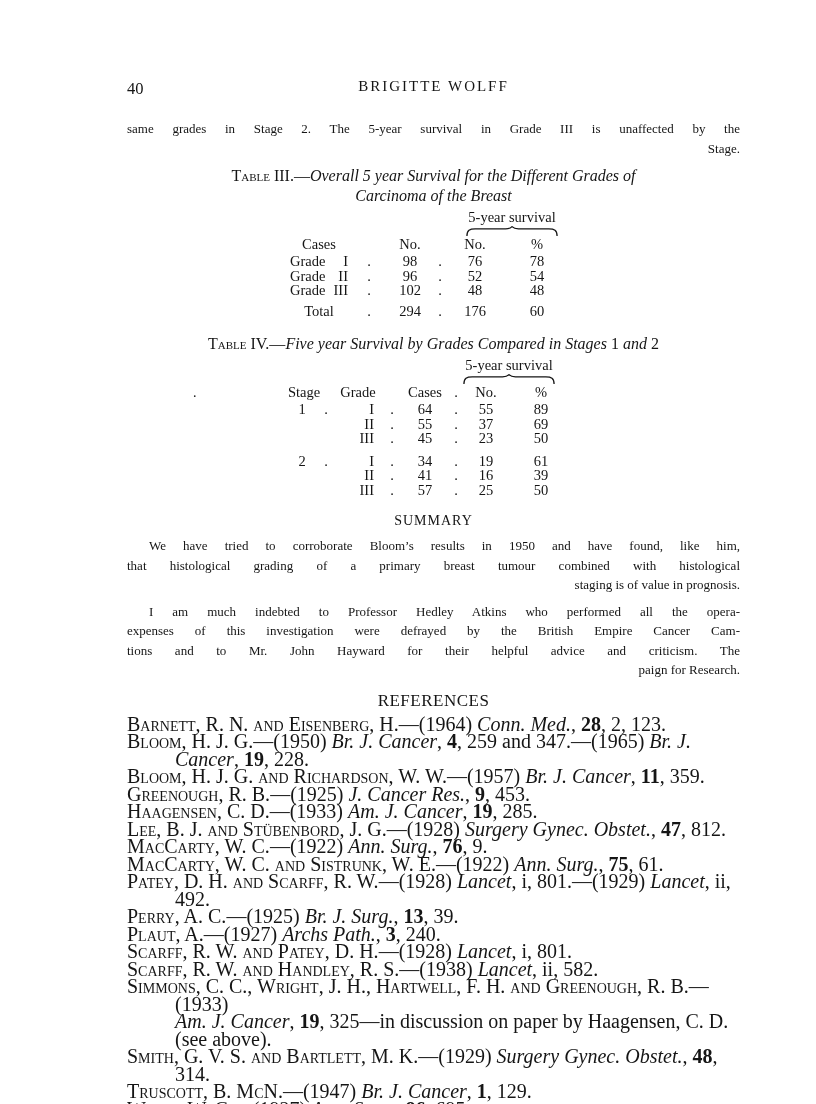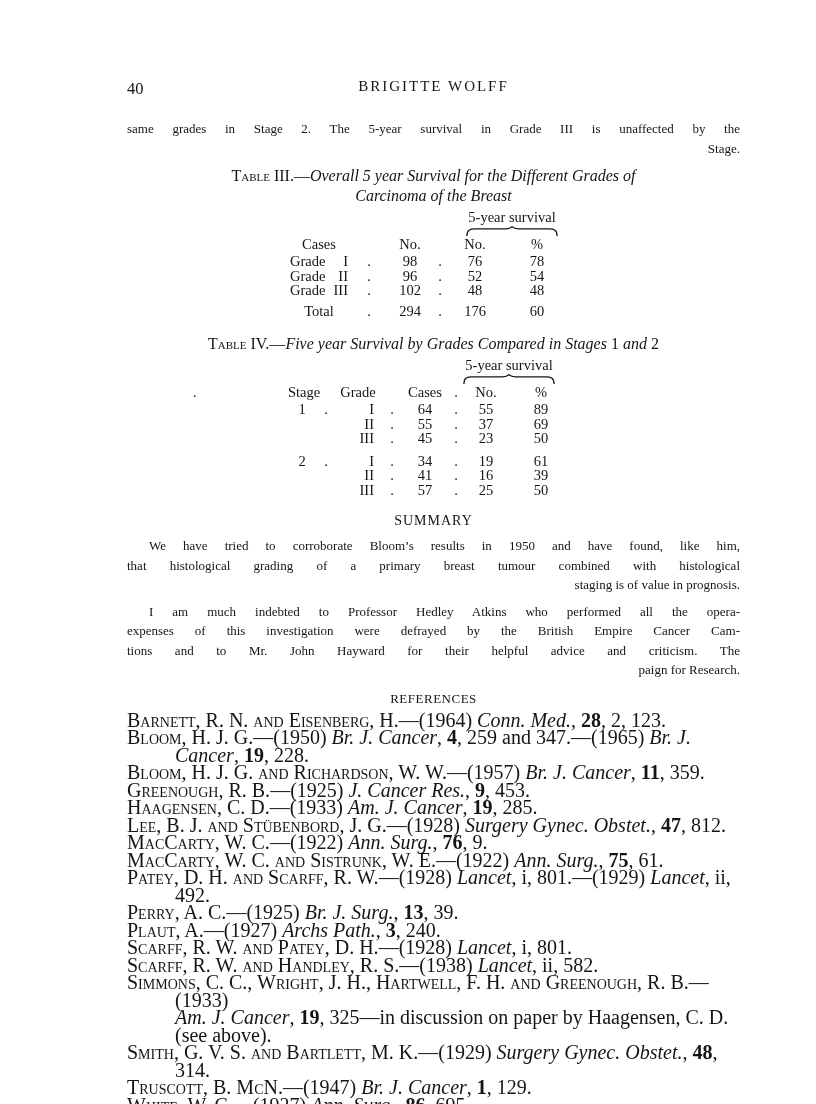--- a/index.html
+++ b/index.html
@@ -39,21 +39,21 @@
   .bracewrap4{grid-column:7/9;transform:translateX(-12px);}
   .surv3{grid-column:5/7;text-align:center;font-size:14.5px;}
   .surv4{grid-column:7/9;text-align:center;font-size:14.5px;transform:translateX(-12px);}
   .brace{display:block;width:92px;height:10px;margin:0 auto;}
   .sp6{height:6px;}
   .mt8{margin-top:8px;}
 
   
   .midhead{text-align:center;}
   .sumhead{font-size:14px;letter-spacing:1px;margin-top:16px;}
-  .refhead{font-size:13px;letter-spacing:0.5px;margin-top:11px;margin-bottom:5px;}
+  .refhead{font-size:17px;letter-spacing:0.5px;margin-top:11px;margin-bottom:5px;}
 
   
   .refs{font-size:20px;line-height:17.5px;}
   .ref{padding-left:48px;text-indent:-48px;}
   .seg-sc{font-variant:small-caps;}
   .seg-i{font-style:italic;}
   .seg-b{font-weight:bold;}
 
   .artifact{position:absolute;left:193px;top:385px;font-size:14px;}
   .t3caps{margin-top:8px;}

